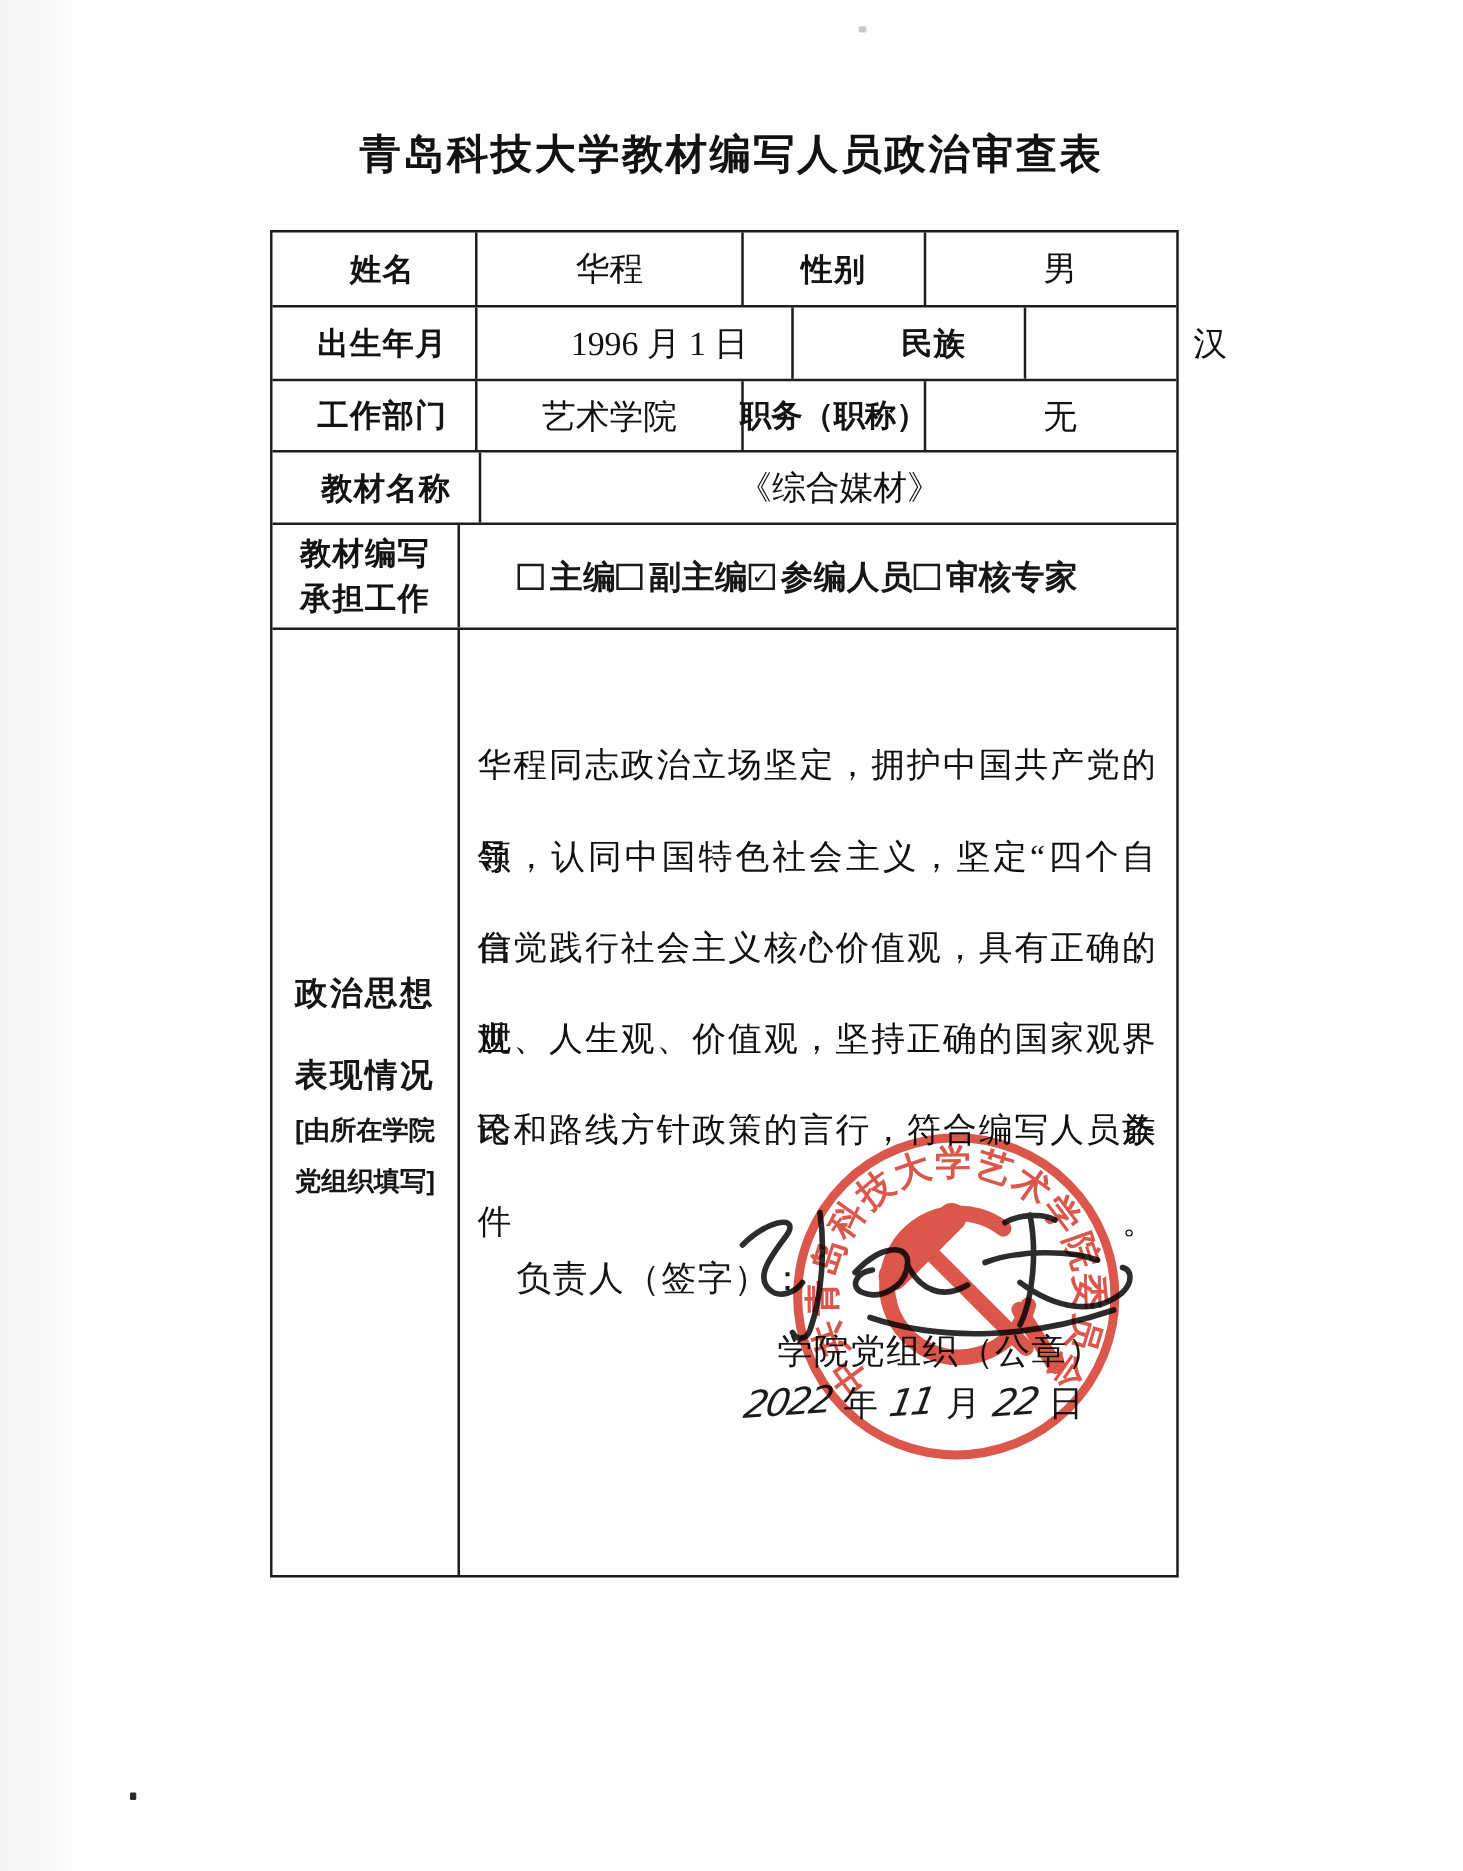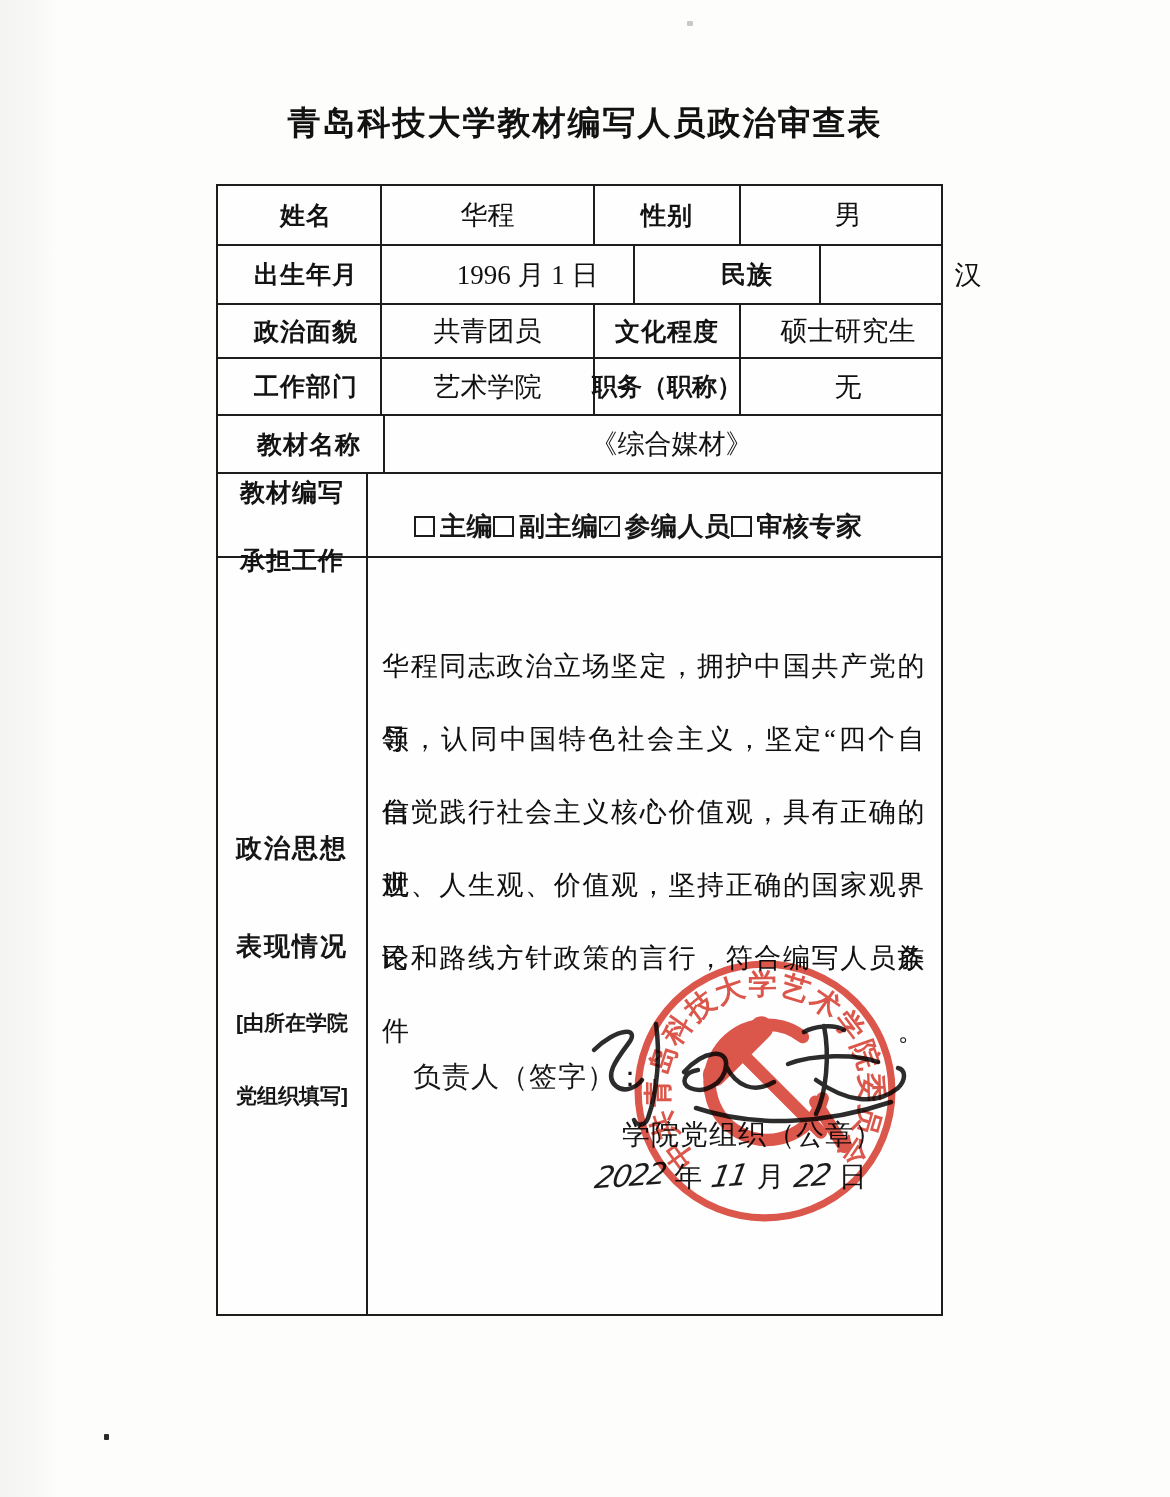--- a/index.html
+++ b/index.html
@@ -33,21 +33,21 @@
   .r-big{height:756px;}
   .cell{
     box-sizing:border-box;border-right:2px solid #1d1d1d;
     display:flex;align-items:center;justify-content:center;
     overflow:visible;
   }
   .cell:last-child{border-right:none;}
   .lbl{font-weight:700;font-size:25px;letter-spacing:1px;color:#131313;white-space:nowrap;}
   .lbl-tight{letter-spacing:0;}
   .val{font-family:"Liberation Serif","DejaVu Serif",serif;font-size:27px;color:#111;}
-  .lbl-stack{display:flex;flex-direction:column;align-items:center;line-height:1.45;gap:32px;}
+  .lbl-stack{display:flex;flex-direction:column;align-items:center;line-height:1.45;}
 
   .opts{display:flex;align-items:center;justify-content:flex-start;padding-left:46px;}
   .opt{display:flex;align-items:center;gap:5px;font-size:26px;font-weight:700;letter-spacing:.5px;}
   .cbox{width:21px;height:21px;border:2.5px solid #1b1b1b;box-sizing:border-box;
     display:flex;align-items:center;justify-content:center;
     font-size:18px;font-weight:700;line-height:1;color:#111;}
 
   .review-label{align-items:flex-start;}
   .review-label .lbl-stack{padding-top:272px;width:100%;}
   .review-title{font-weight:700;font-size:26px;letter-spacing:2px;}
@@ -98,26 +98,20 @@
     <div class="cell val">男</div>
   </div>
 
   <div class="row cols4 r-h59">
     <div class="cell lbl">出生年月</div>
     <div class="cell val">1996 月 1 日</div>
     <div class="cell lbl">民族</div>
     <div class="cell val">汉</div>
   </div>
 
-  <div class="row cols4 r-h54">
-    <div class="cell lbl">政治面貌</div>
-    <div class="cell val">共青团员</div>
-    <div class="cell lbl">文化程度</div>
-    <div class="cell val">硕士研究生</div>
-  </div>
 
   <div class="row cols4 r-h57">
     <div class="cell lbl">工作部门</div>
     <div class="cell val">艺术学院</div>
     <div class="cell lbl lbl-tight">职务（职称）</div>
     <div class="cell val">无</div>
   </div>
 
   <div class="row cols2 r-h58">
     <div class="cell lbl">教材名称</div>

